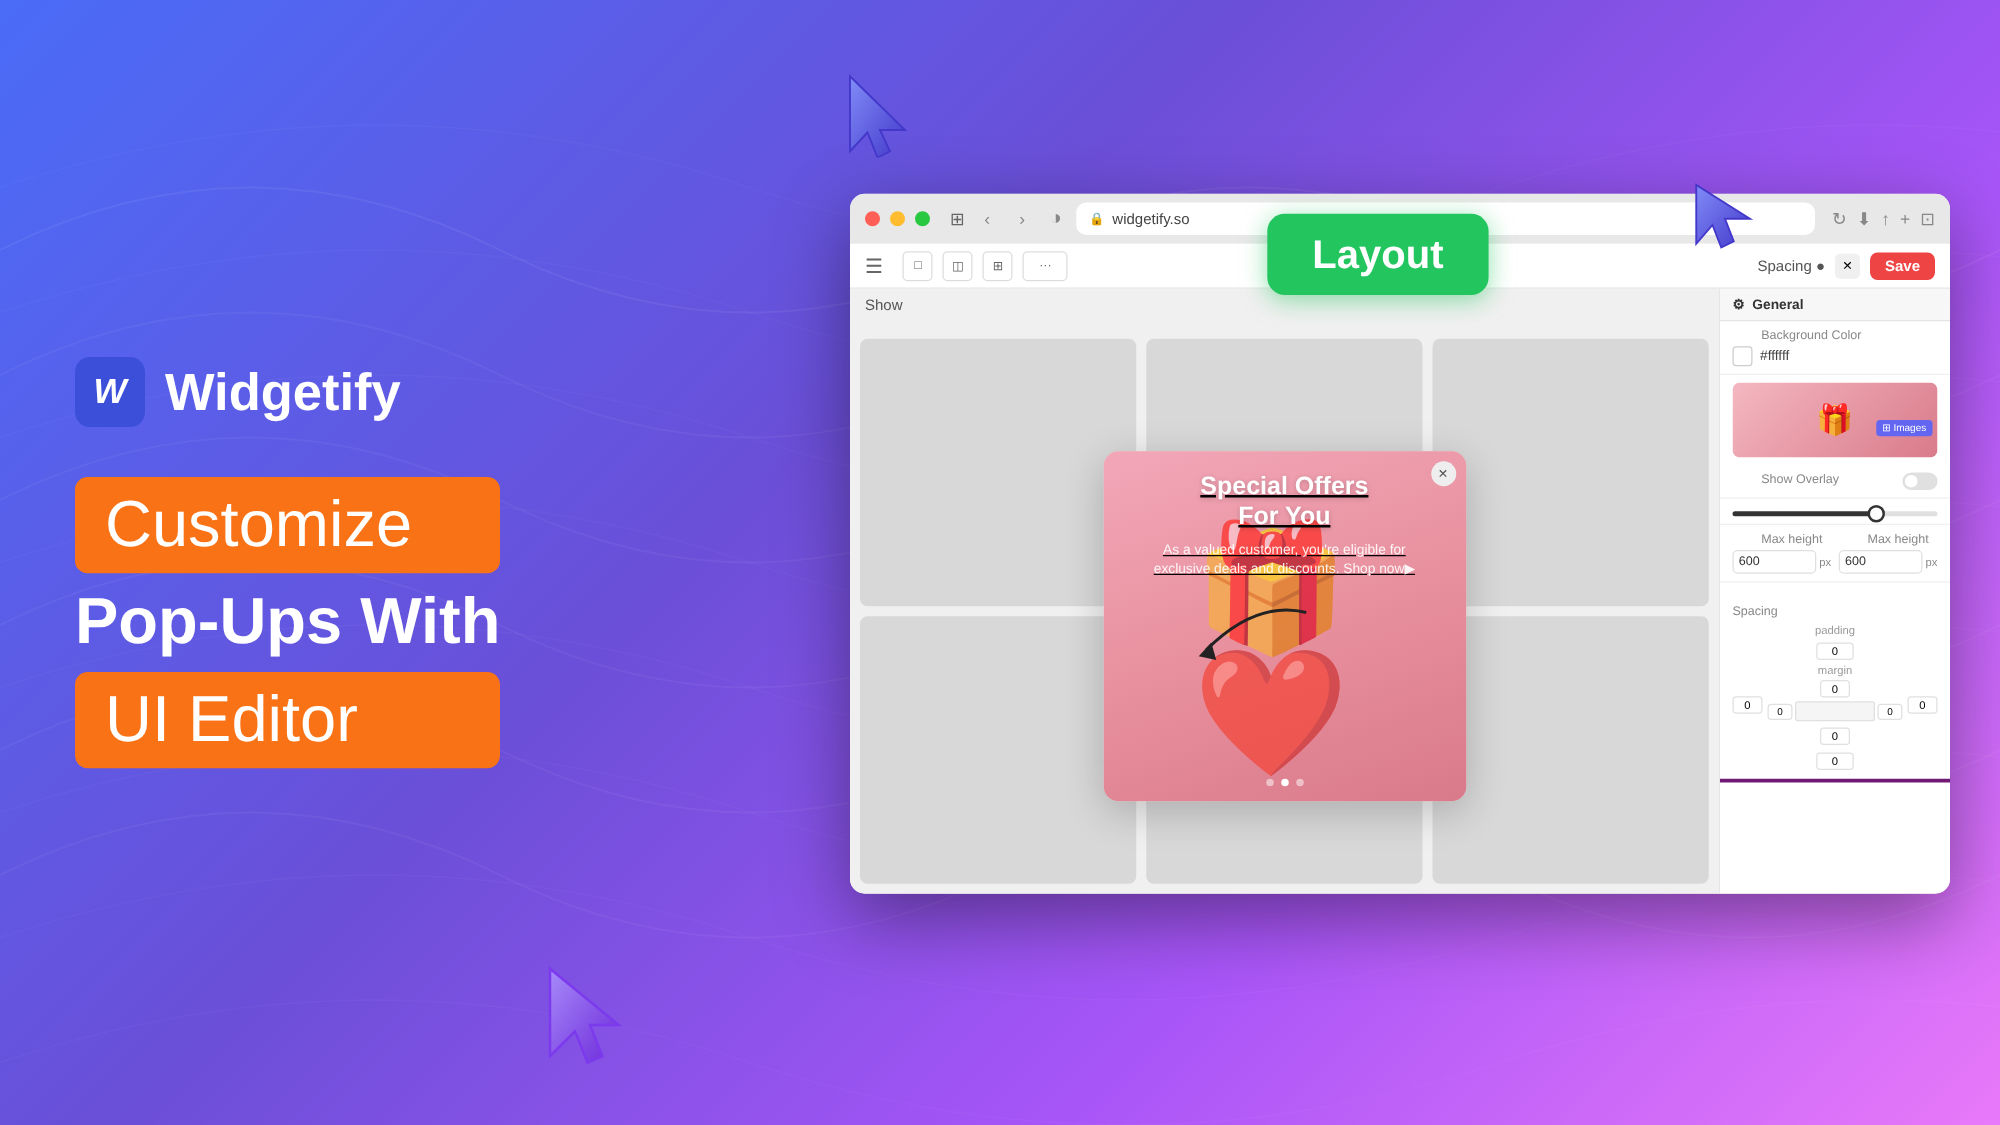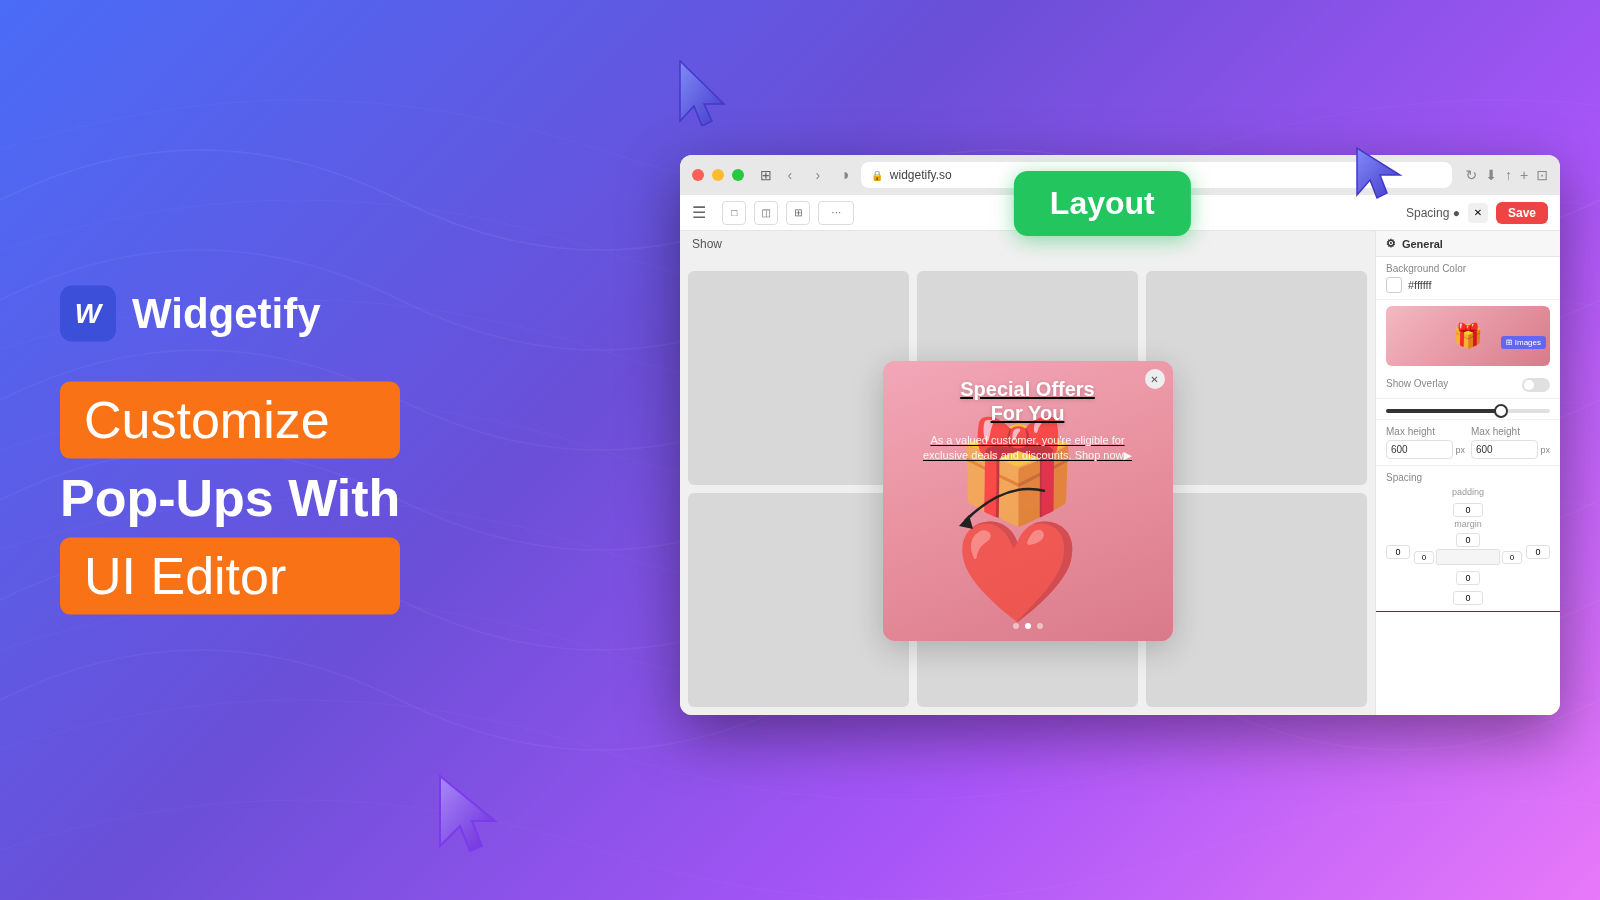--- a/index.html
+++ b/index.html
@@ -344,20 +344,21 @@
     }
 
     .panel-field {
       padding: 6px 10px;
       border-bottom: 1px solid #f0f0f0;
     }
     .panel-label {
       font-size: 10px;
       color: #888;
       margin-bottom: 3px;
+      margin-left: 23px;
     }
 
     .panel-image-preview {
       width: calc(100% - 20px);
       margin: 6px 10px;
       height: 60px;
       border-radius: 6px;
       overflow: hidden;
       position: relative;
       background: linear-gradient(135deg, #f4b8c1, #e8a0aa);
@@ -463,21 +464,22 @@
       cursor: pointer;
     }
     .layout-btn.active {
       background: #6366f1;
       color: white;
       border-color: #6366f1;
     }
 
     .panel-spacing-grid {
       padding: 6px 10px;
-      border-bottom: 1px solid #701a75;
+      border-bottom: 3px solid #701a75;
+      margin-top: 12px;
     }
     .spacing-label {
       font-size: 10px;
       color: #888;
       margin-bottom: 4px;
     }
     .spacing-row {
       display: flex;
       align-items: center;
       justify-content: space-between;

